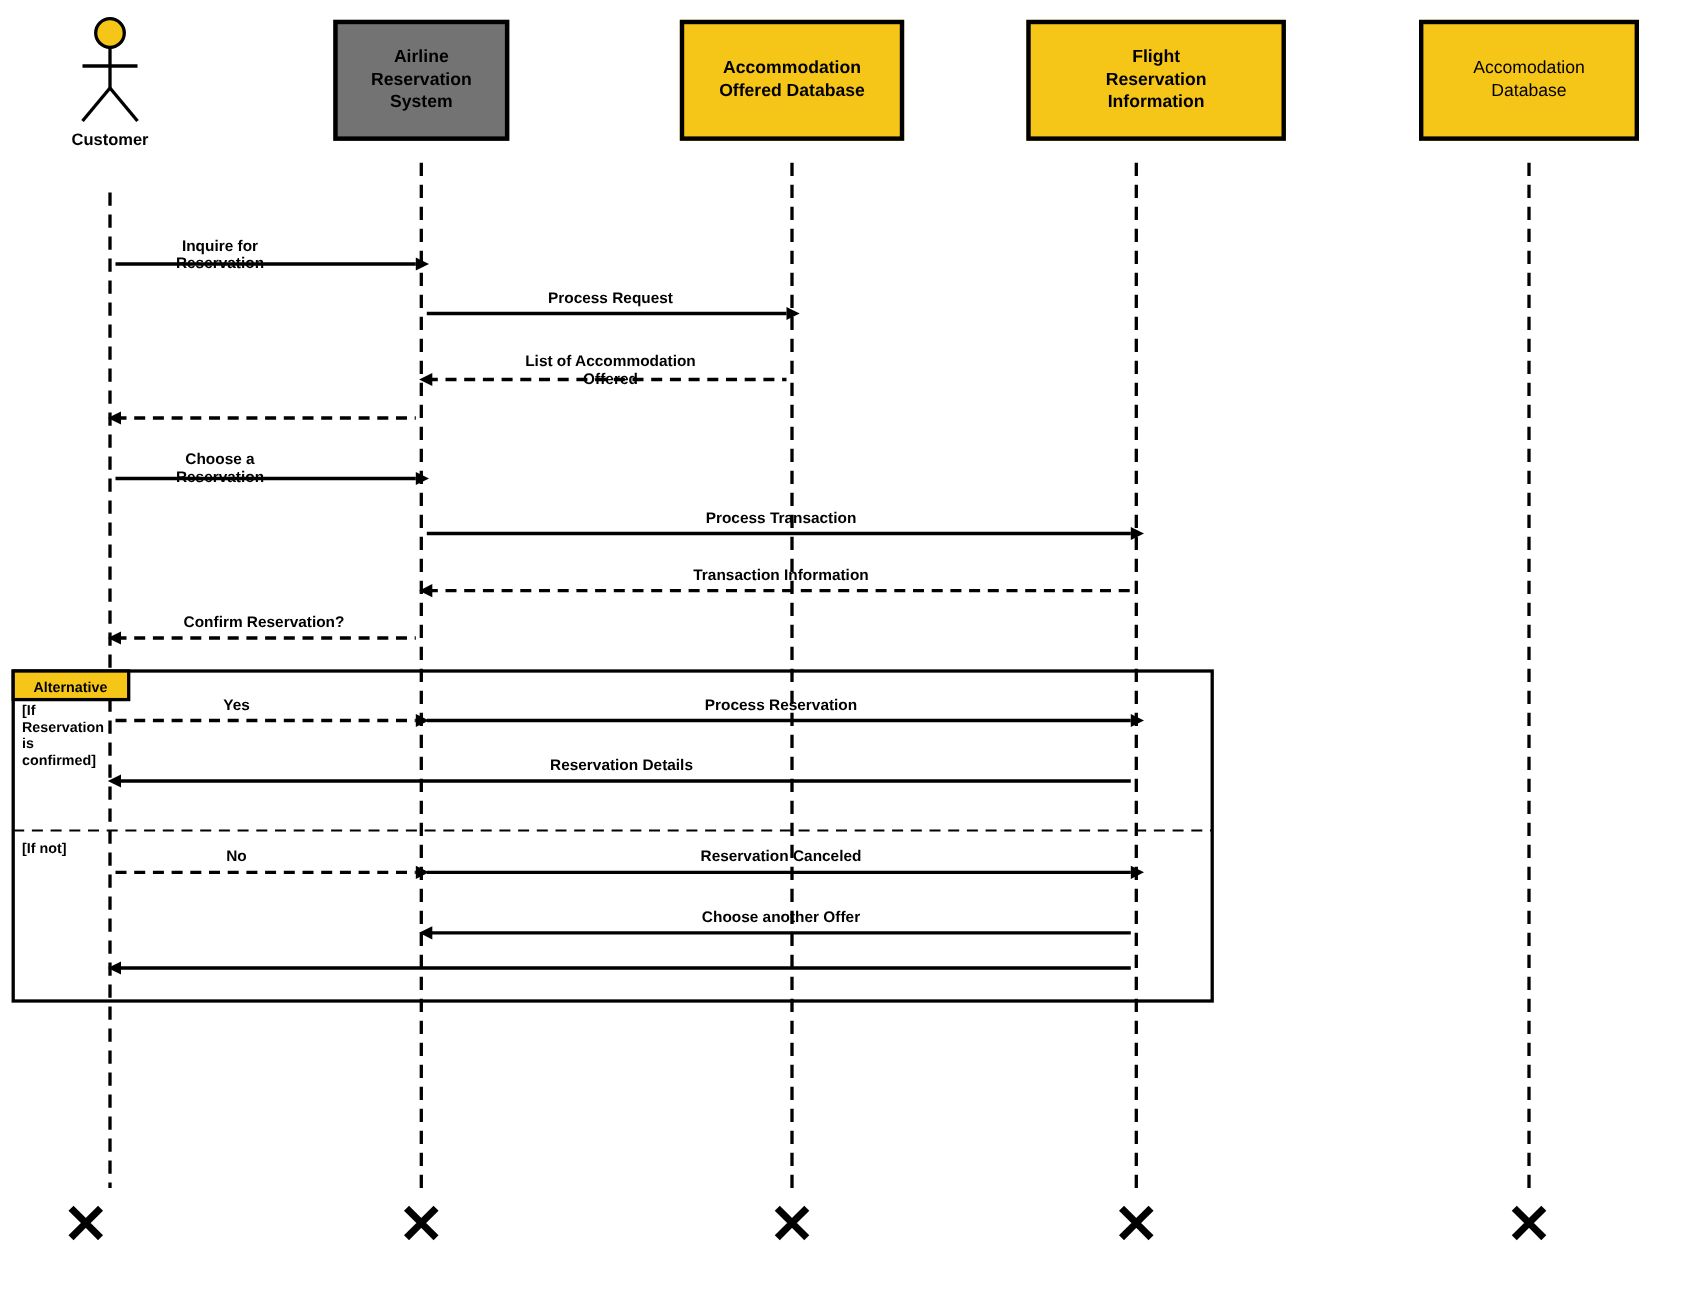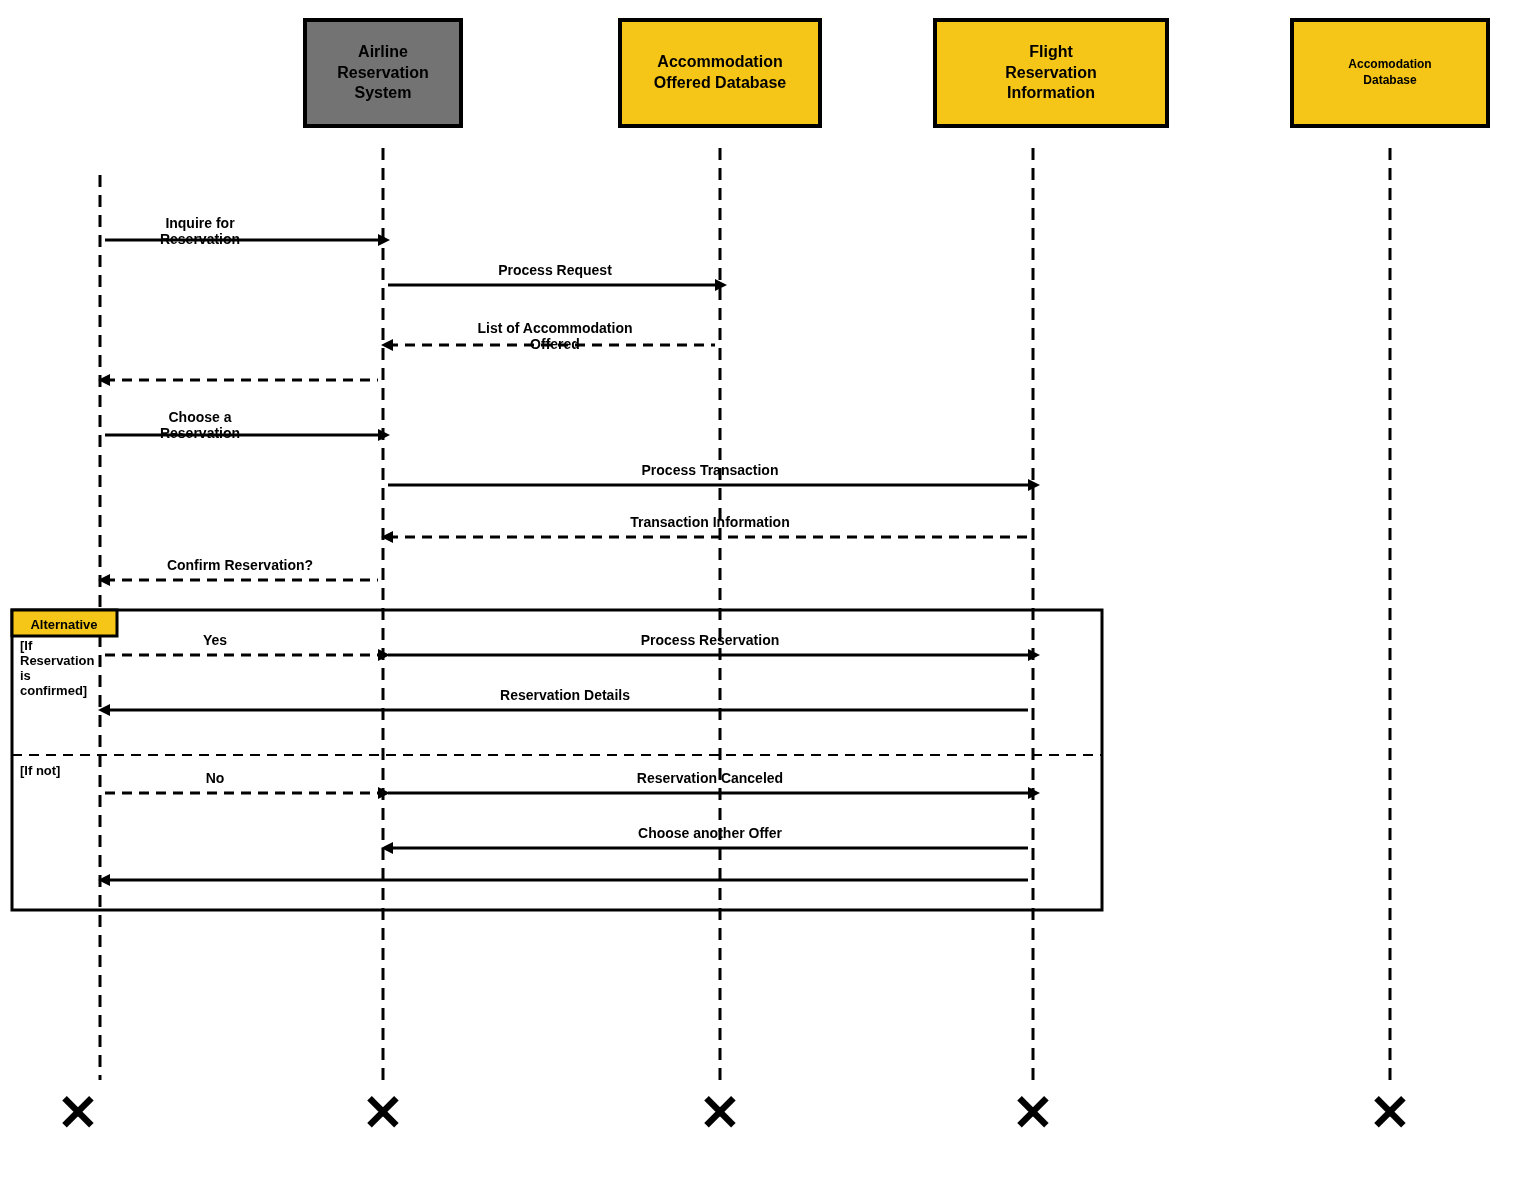--- a/index.html
+++ b/index.html
@@ -125,36 +125,51 @@
     <text x="383" y="1130" font-size="50" font-weight="900" font-family="Arial" text-anchor="middle" fill="#000">✕</text>
 
     <text x="720" y="1130" font-size="50" font-weight="900" font-family="Arial" text-anchor="middle" fill="#000">✕</text>
 
     <text x="1033" y="1130" font-size="50" font-weight="900" font-family="Arial" text-anchor="middle" fill="#000">✕</text>
 
     <text x="1390" y="1130" font-size="50" font-weight="900" font-family="Arial" text-anchor="middle" fill="#000">✕</text>
 
   </svg>
 
+  <div style="position:absolute; top:15px; left:55px; text-align:center; width:90px;">
+    <svg width="60" height="100" viewBox="0 0 60 100" style="display:block; margin:0 auto;">
+
+      <circle cx="30" cy="15" r="13" fill="#f5c518" stroke="#000" stroke-width="3"></circle>
+
+      <line x1="30" y1="28" x2="30" y2="65" stroke="#000" stroke-width="3"></line>
+
+      <line x1="5" y1="45" x2="55" y2="45" stroke="#000" stroke-width="3"></line>
+
+      <line x1="30" y1="65" x2="5" y2="95" stroke="#000" stroke-width="3"></line>
+
+      <line x1="30" y1="65" x2="55" y2="95" stroke="#000" stroke-width="3"></line>
+    </svg>
+    <div style="font-size:15px; font-weight:bold; margin-top:4px;">Customer</div>
+  </div>
 
   <div style="position:absolute; top:18px; left:303px; width:160px; height:110px; background:#737373; border:4px solid #000; display:flex; align-items:center; justify-content:center; text-align:center;">
     <div style="font-size:16px; font-weight:bold; line-height:1.3; white-space:pre-line;">Airline
 Reservation
 System</div>
   </div>
 
   <div style="position:absolute; top:18px; left:618px; width:204px; height:110px; background:#f5c518; border:4px solid #000; display:flex; align-items:center; justify-content:center; text-align:center;">
     <div style="font-size:16px; font-weight:bold; line-height:1.3; white-space:pre-line;">Accommodation
 Offered Database</div>
   </div>
 
   <div style="position:absolute; top:18px; left:933px; width:236px; height:110px; background:#f5c518; border:4px solid #000; display:flex; align-items:center; justify-content:center; text-align:center;">
     <div style="font-size:16px; font-weight:bold; line-height:1.3; white-space:pre-line;">Flight
 Reservation
 Information</div>
   </div>
 
   <div style="position:absolute; top:18px; left:1290px; width:200px; height:110px; background:#f5c518; border:4px solid #000; display:flex; align-items:center; justify-content:center; text-align:center;">
-    <div style="font-size:12px; font-weight:bold; line-height:1.3; white-space:pre-line;">Accomodation
+    <div style="font-size:16px; font-weight:normal; line-height:1.3; white-space:pre-line;">Accomodation
 Database</div>
   </div>
 
 </div>
 
 </body></html>

